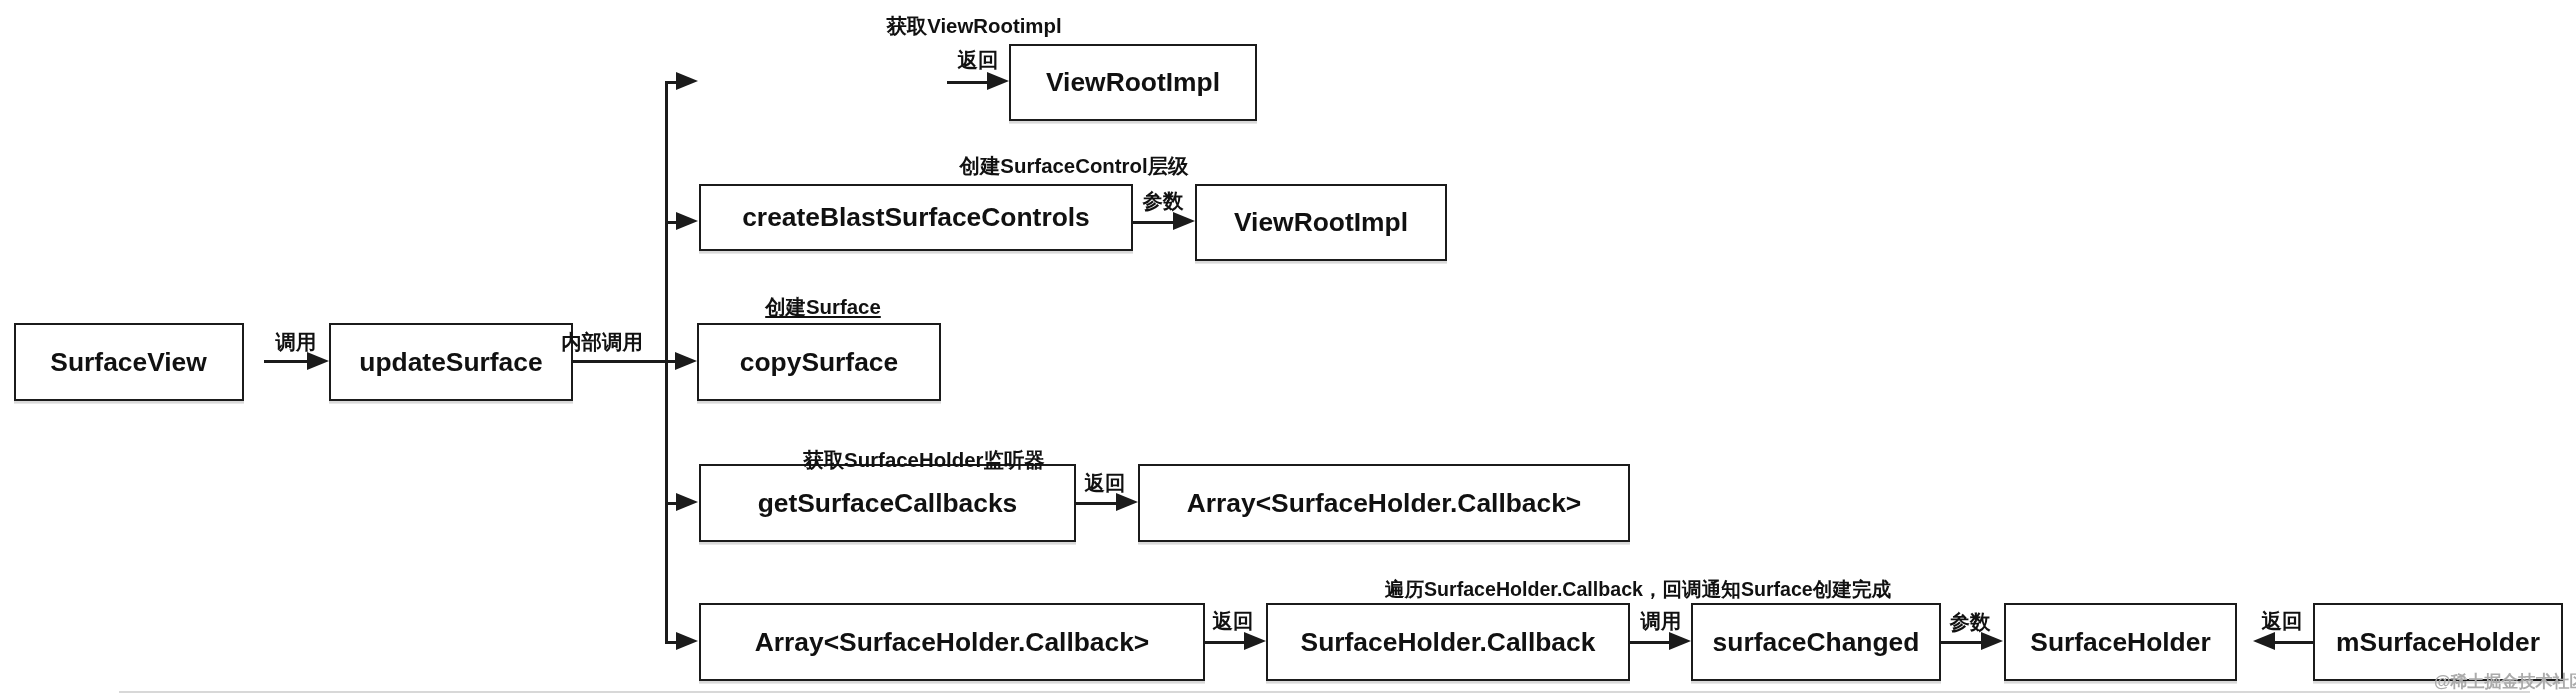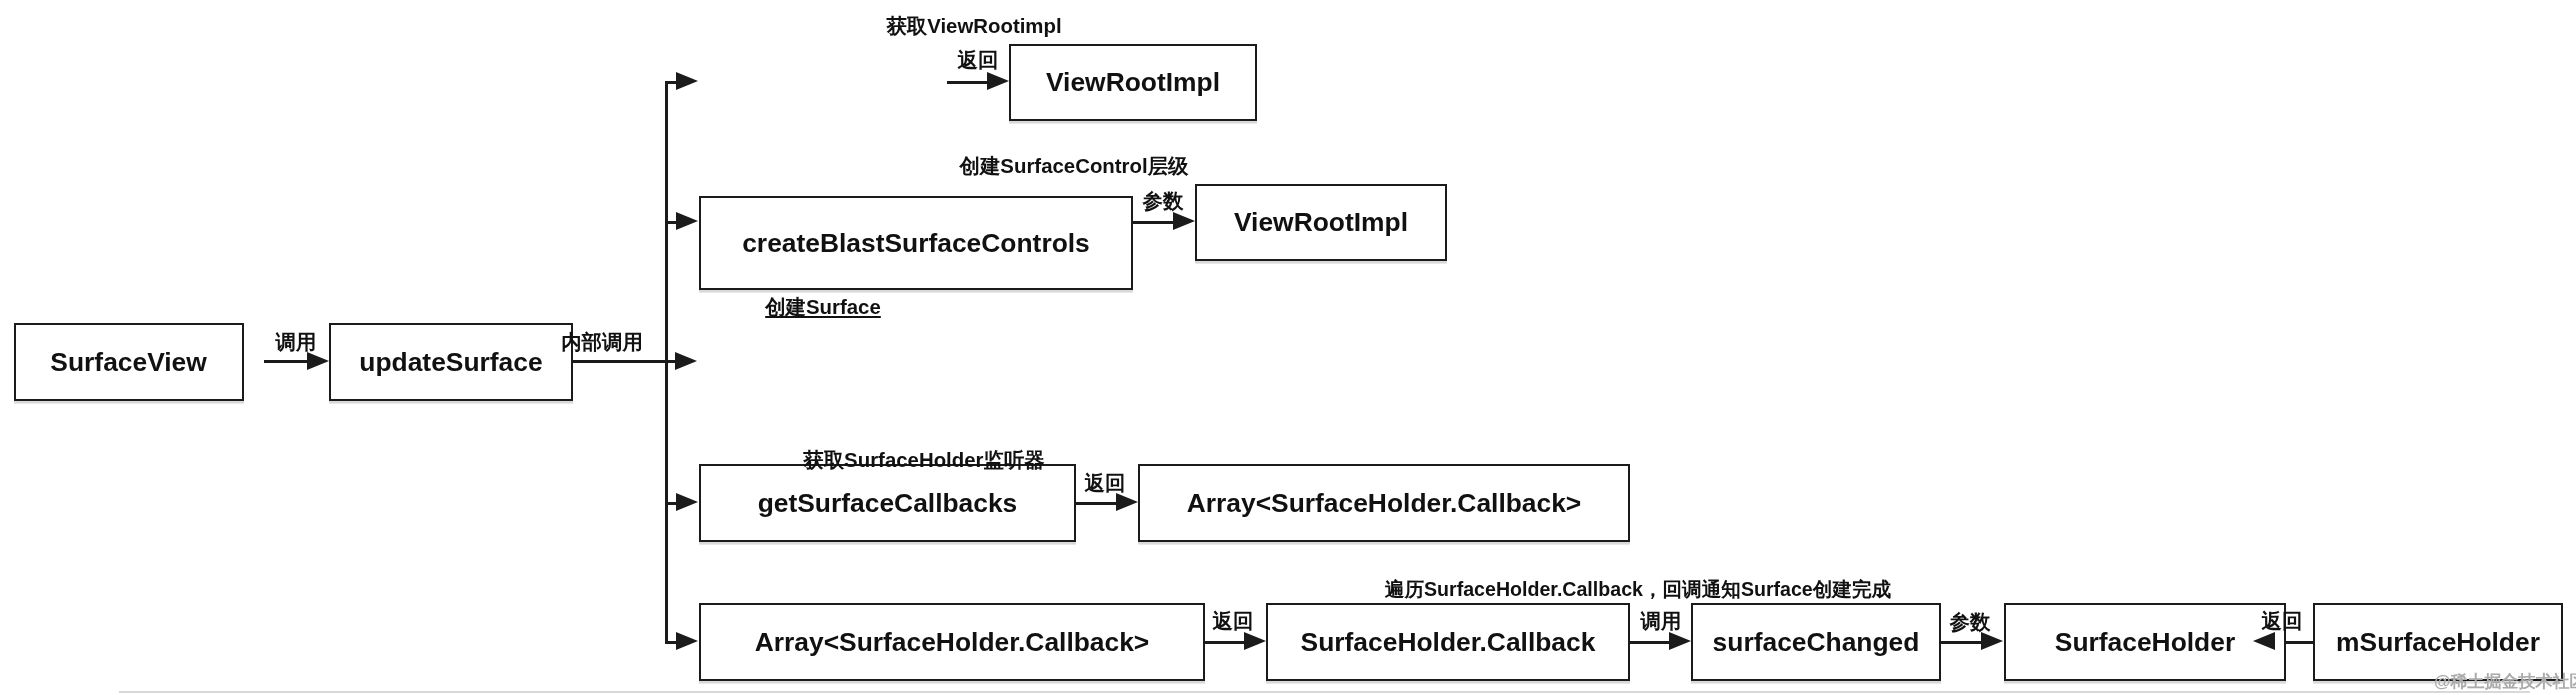--- a/index.html
+++ b/index.html
@@ -83,31 +83,32 @@
 </head>
 <body>
 
 <div id="canvas">
 
   <div class="box" style="left:13.6px;   top:323px; width:230px; height:78px;">SurfaceView</div>
   <div class="box" style="left:329px;  top:323px; width:244px; height:78px;">updateSurface</div>
 
   <div class="box" style="left:1009px; top:44px;  width:248px; height:77px;">ViewRootImpl</div>
 
-  <div class="box" style="left:699px;  top:184px; width:434px; height:94px;margin-top:12px;">createBlastSurfaceControls</div>
+  <div class="box" style="left:699px;  top:184px; width:434px; height:67px;">createBlastSurfaceControls</div>
   <div class="box" style="left:1195px; top:184px; width:252px; height:77px;">ViewRootImpl</div>
 
+  <div class="box" style="left:697px;  top:323px; width:244px; height:78px;">copySurface</div>
 
   <div class="box" style="left:699px;  top:464px; width:377px; height:78px;">getSurfaceCallbacks</div>
   <div class="box" style="left:1138px; top:464px; width:492px; height:78px;">Array&lt;SurfaceHolder.Callback&gt;</div>
 
   <div class="box" style="left:699px;  top:603px; width:506px; height:78px;">Array&lt;SurfaceHolder.Callback&gt;</div>
   <div class="box" style="left:1266px; top:603px; width:364px; height:78px;">SurfaceHolder.Callback</div>
   <div class="box" style="left:1691px; top:603px; width:250px; height:78px;">surfaceChanged</div>
-  <div class="box" style="left:2004px; top:603px; width:282px; height:78px;">SurfaceHolder</div>
+  <div class="box" style="left:2004px; top:603px; width:233px; height:78px;">SurfaceHolder</div>
   <div class="box" style="left:2313px; top:603px; width:250px; height:78px;">mSurfaceHolder</div>
 
   <div class="hline" style="left:264px; top:360px; width:44px;"></div>
   <div class="arr-r" style="left:307px; top:352px;"></div>
 
   <div class="hline" style="left:573px; top:360px; width:103px;"></div>
   <div class="arr-r" style="left:675px; top:352px;"></div>
 
   <div class="vline" style="left:665px; top:81px; height:562px;"></div>
 

